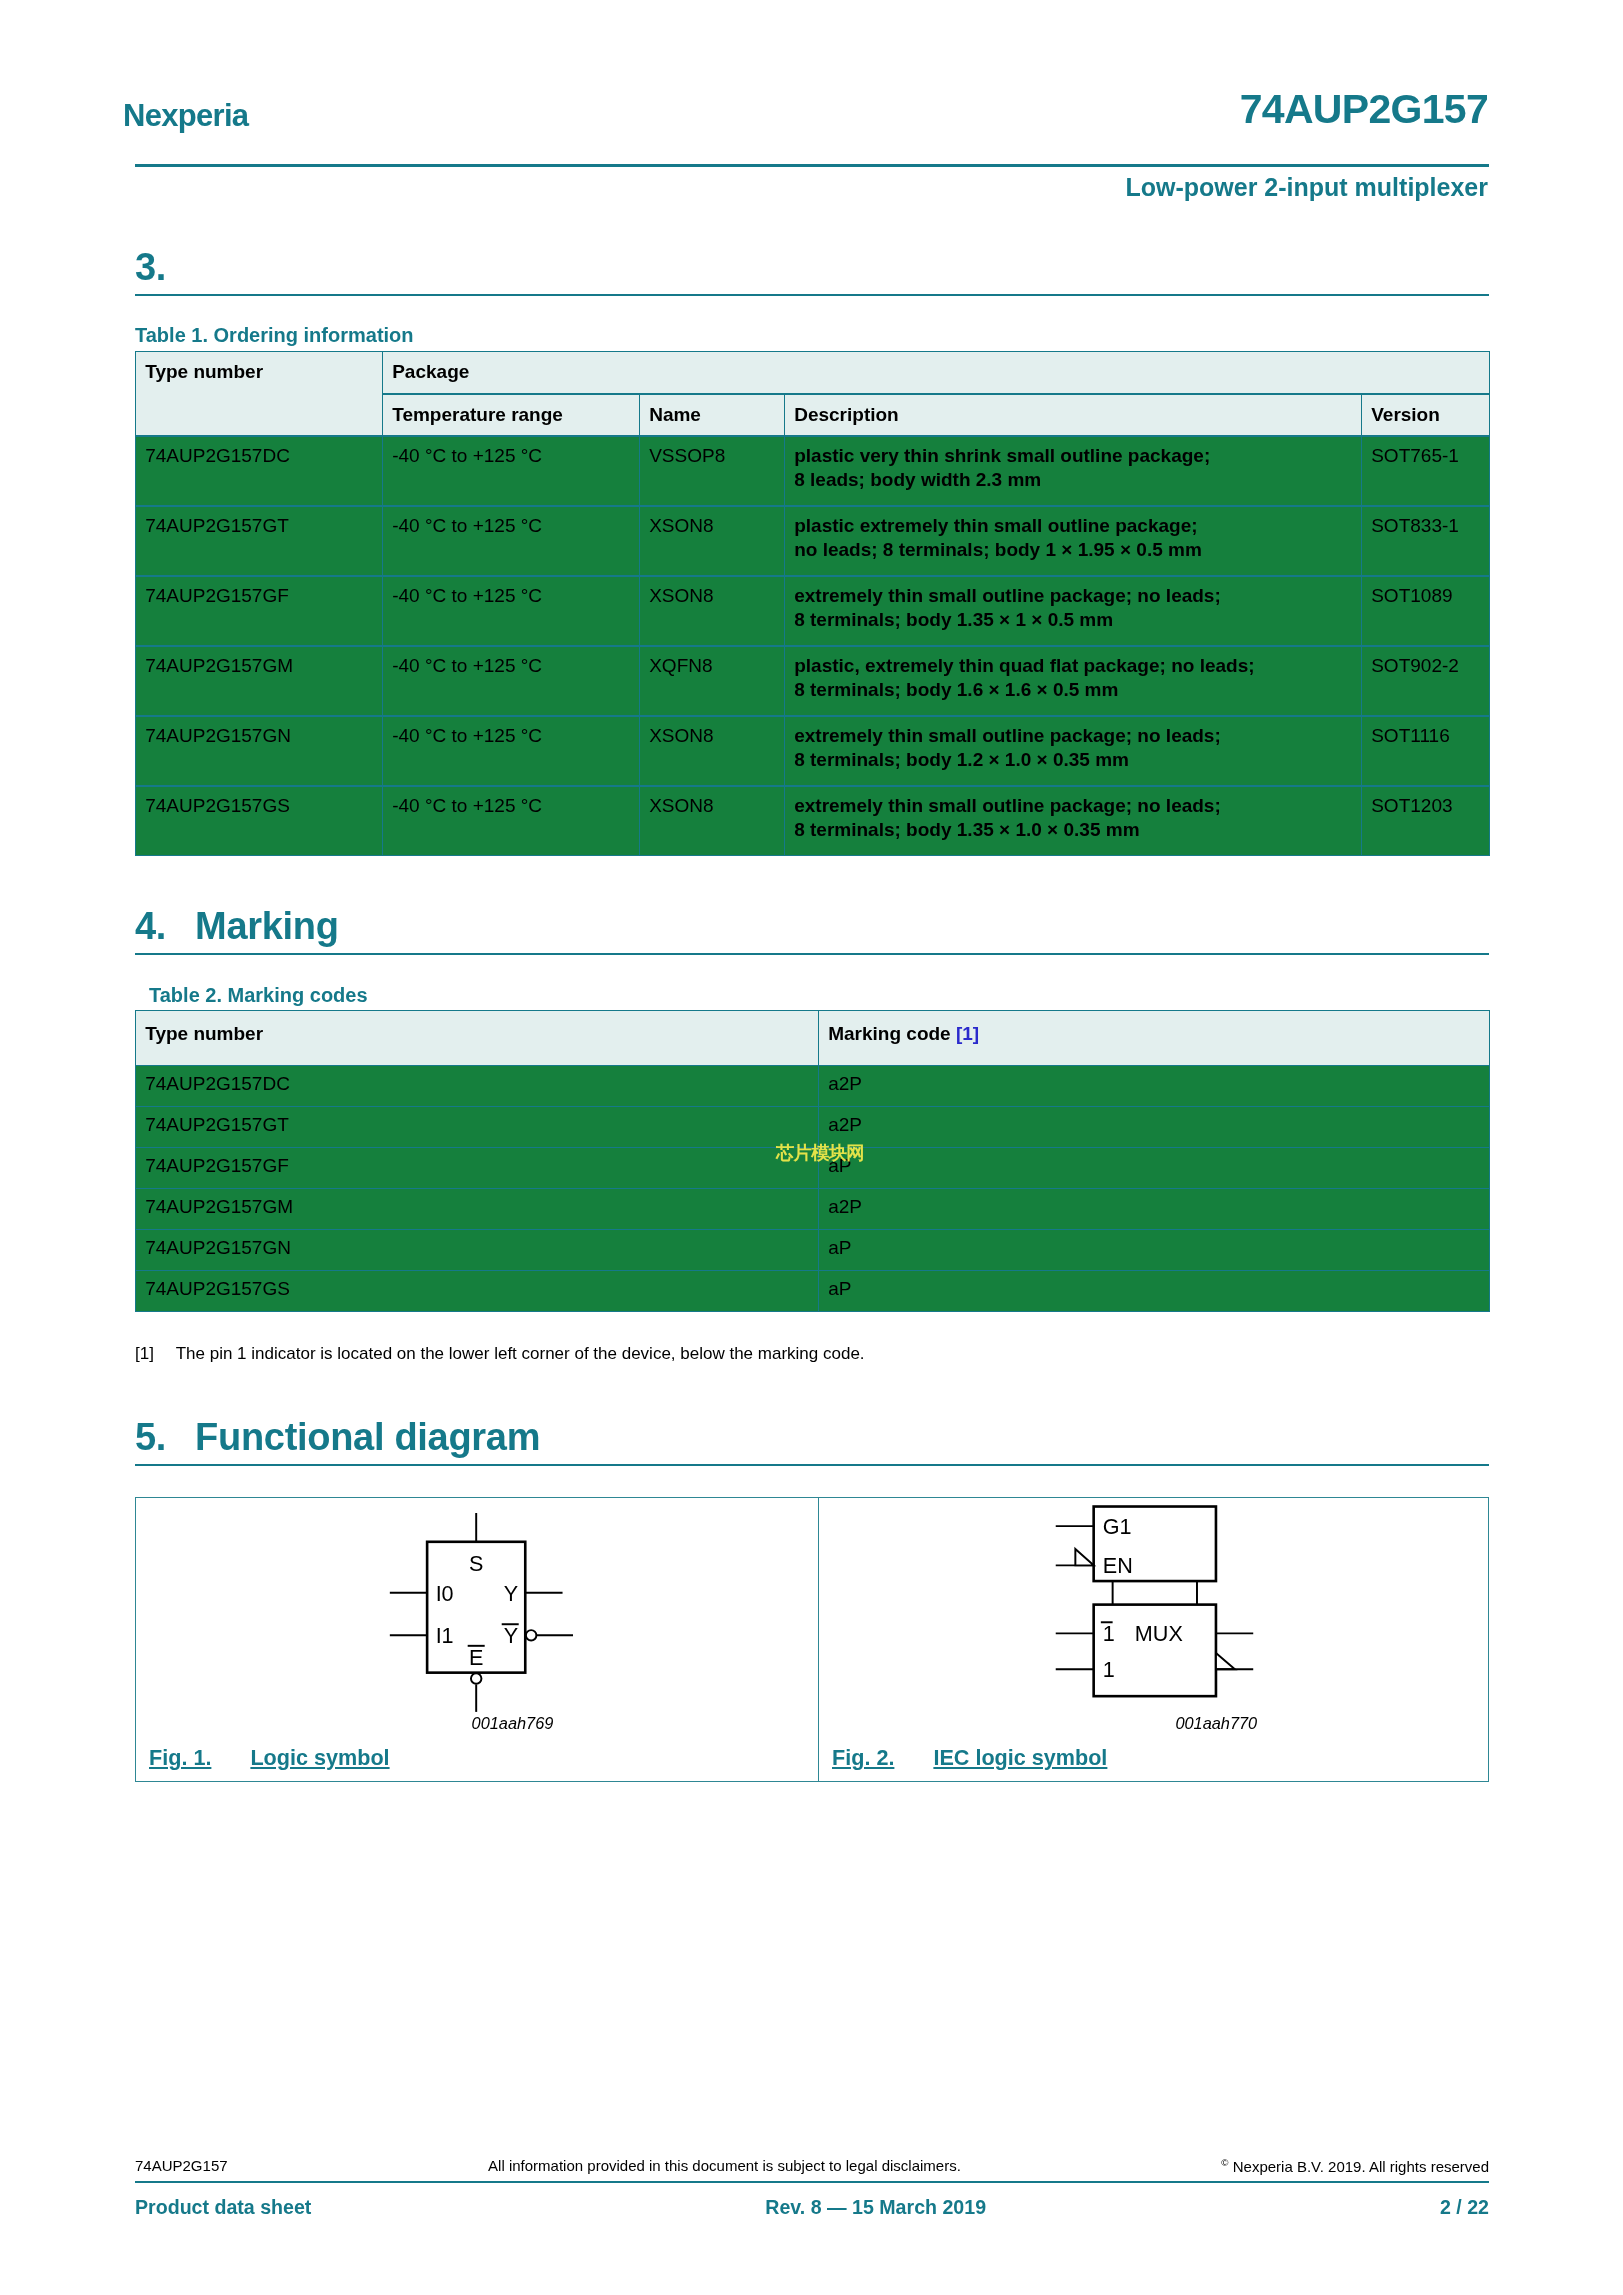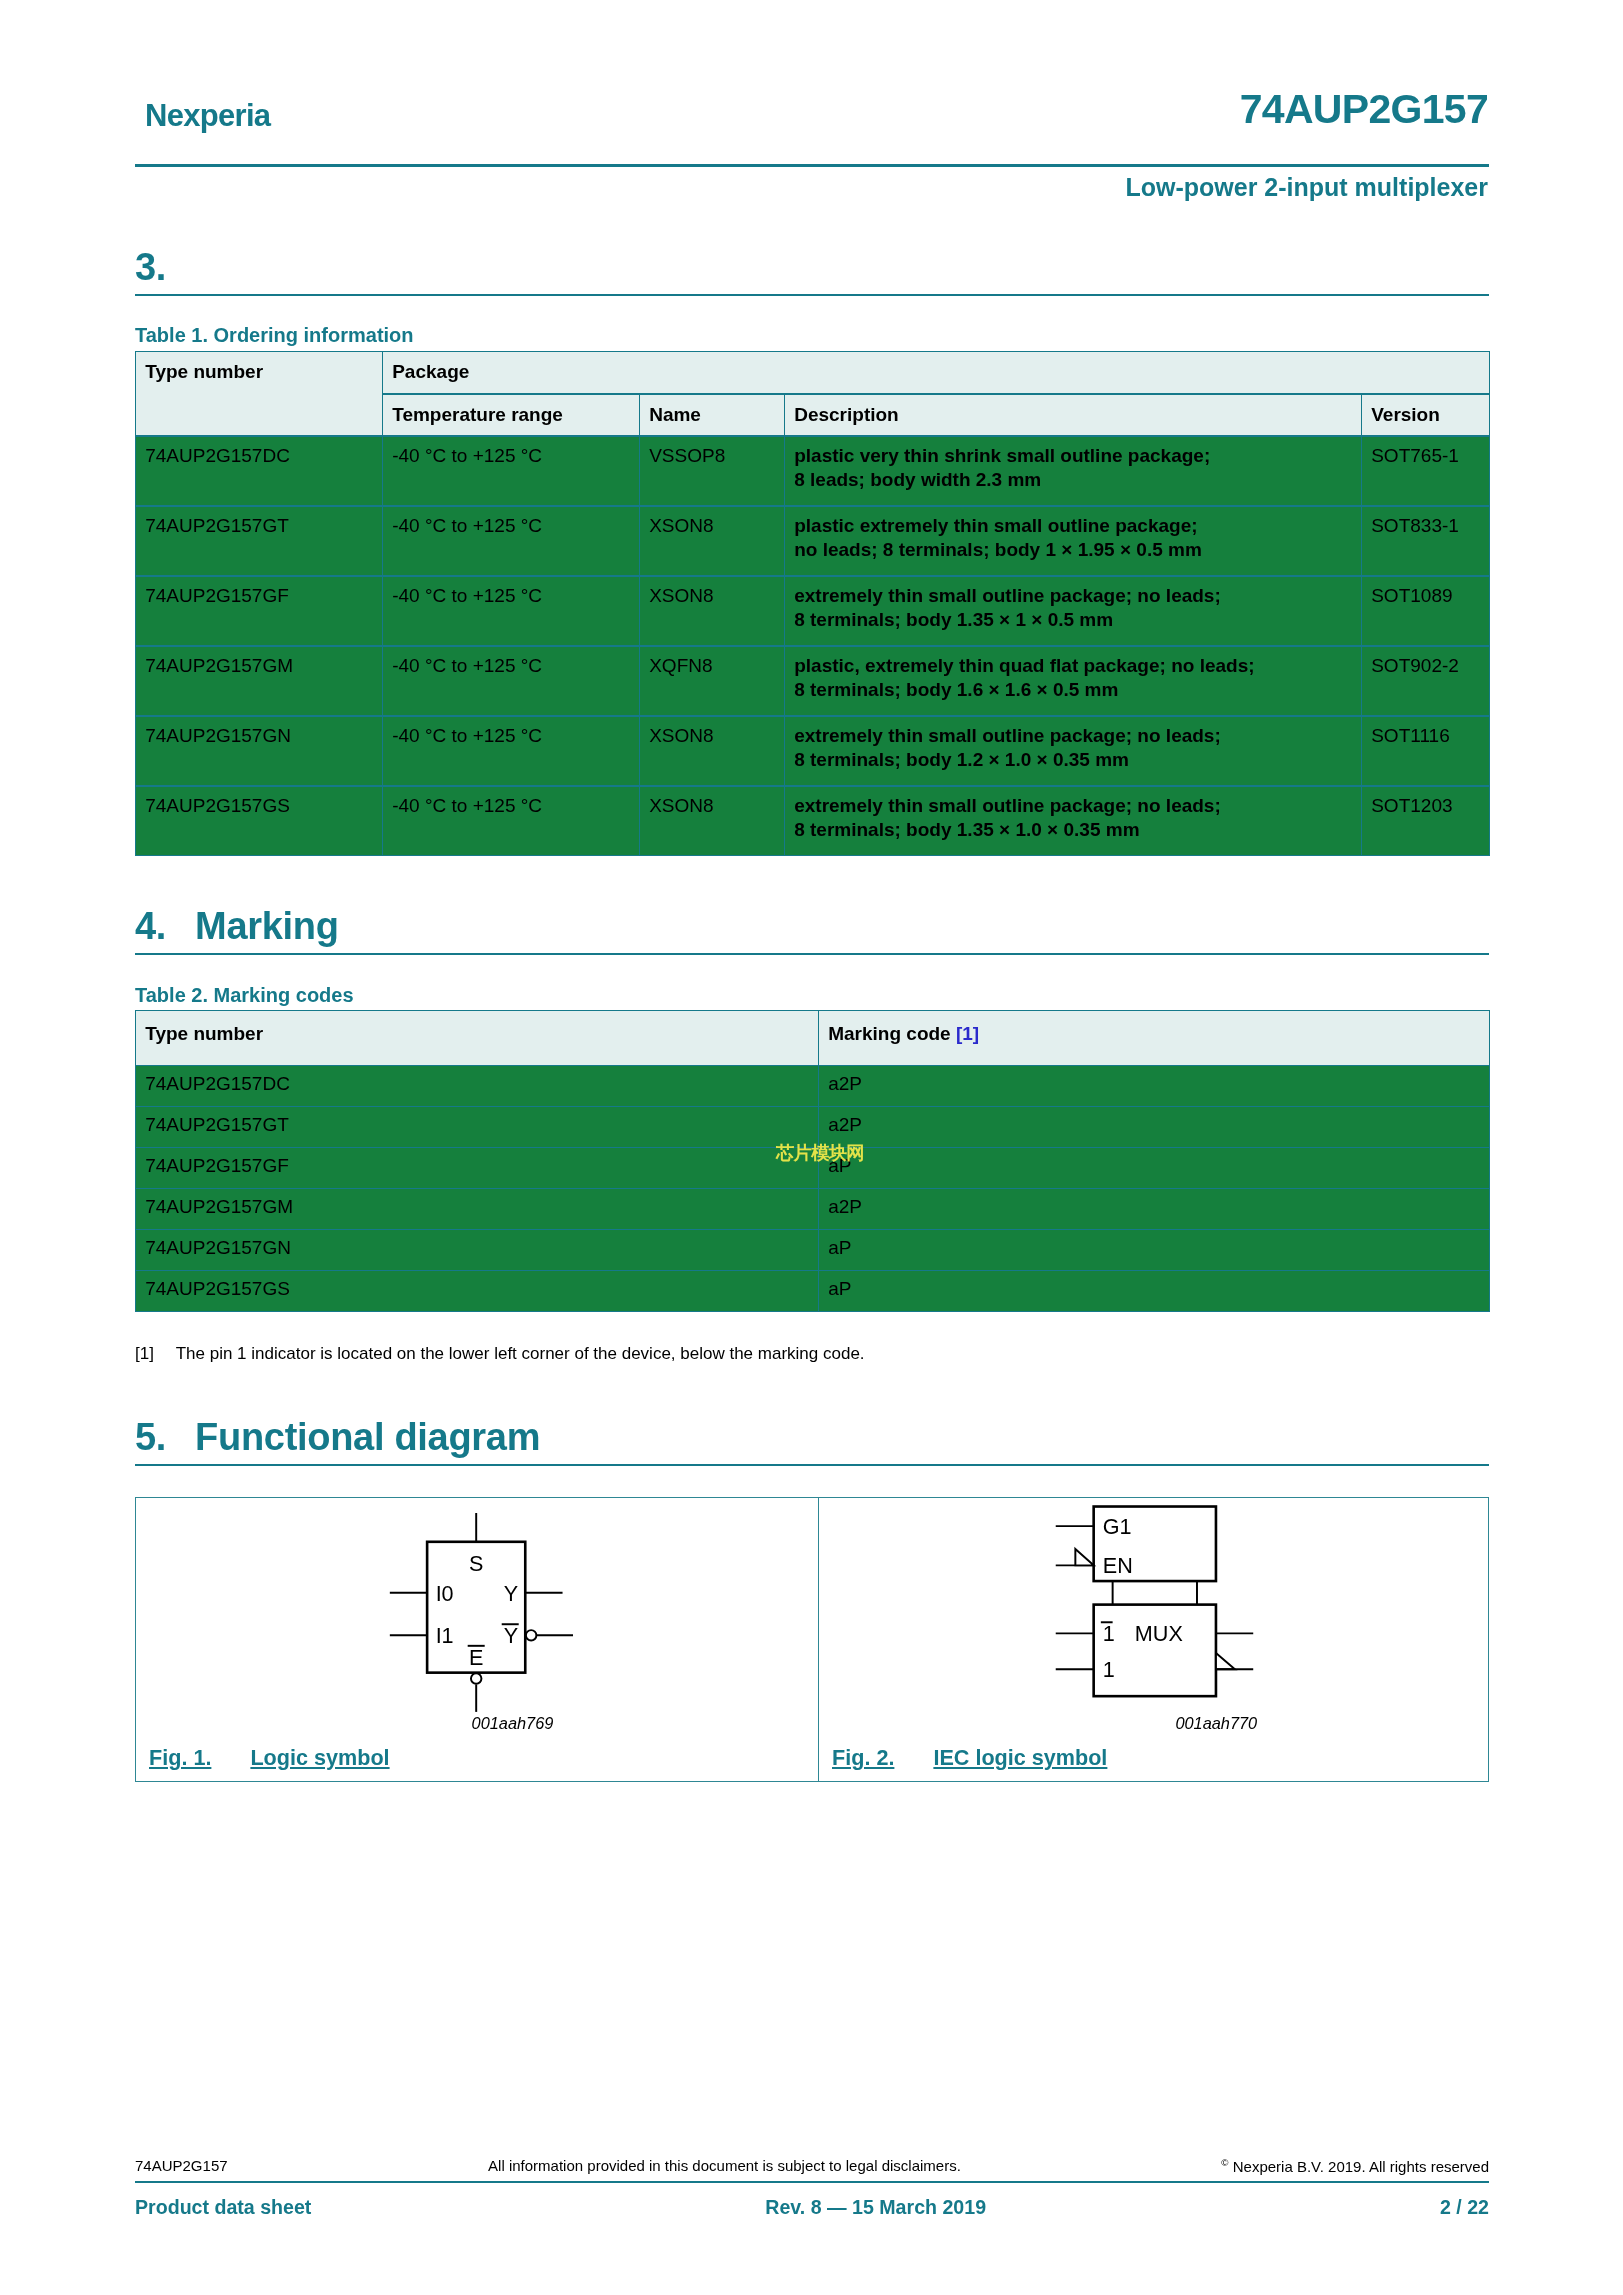--- a/index.html
+++ b/index.html
@@ -15,21 +15,21 @@
     width:1623px;height:2295px;
     background:#ffffff;
     font-family:"Liberation Sans","DejaVu Sans",sans-serif;
     color:#000;
     overflow:hidden;
   }
   .abs{position:absolute;}
   .teal{color:var(--accent);}
   .rule{position:absolute;left:135px;width:1354px;background:var(--accent);}
   
-  .brand{left:145px;top:98px;font-size:31px;font-weight:bold;letter-spacing:-0.7px;}
+  .brand{left:123px;top:98px;font-size:31px;font-weight:bold;letter-spacing:-0.7px;}
   .part{right:135px;top:86px;font-size:41px;font-weight:bold;letter-spacing:-0.7px;}
   .subtitle{right:135px;top:173px;font-size:25px;font-weight:bold;}
   
   .sec-heading{left:135px;display:flex;gap:29px;font-size:38px;font-weight:bold;color:var(--accent);letter-spacing:-0.3px;}
   .tbl-title{left:135px;font-size:20px;font-weight:bold;color:var(--accent);}
   
   table{border-collapse:collapse;table-layout:fixed;background:#15803d;}
   .dtable{position:absolute;left:135px;width:1354px;font-size:19px;}
   .dtable th,.dtable td{border:1.3px solid var(--accent);text-align:left;vertical-align:top;}
   .dtable th{background:var(--thbg);font-weight:bold;padding:9.2px 9.2px 5.2px 9.2px;}
@@ -151,21 +151,21 @@
       <td>SOT1203</td>
     </tr>
   </tbody>
     </table>
 
   <div class="abs sec-heading" style="top:905px;">
     <span>4.</span>
     <span>Marking</span>
   </div>
   <div class="rule" style="top:953px;height:2px;"></div>
-  <div class="abs tbl-title" style="top:984px;">Table 2. Marking codes</div>
+  <div class="abs tbl-title" style="top:984px;margin-left:14px;">Table 2. Marking codes</div>
 
   <table id="table2" class="dtable" style="top:1010px;">
     <colgroup>
         <col style="width:683px">
         <col style="width:671px">
       </colgroup>
     <tbody>
         <tr>
       <th>Type number</th>
       <th><span>Marking code</span> <span class="flink">[1]</span></th>

